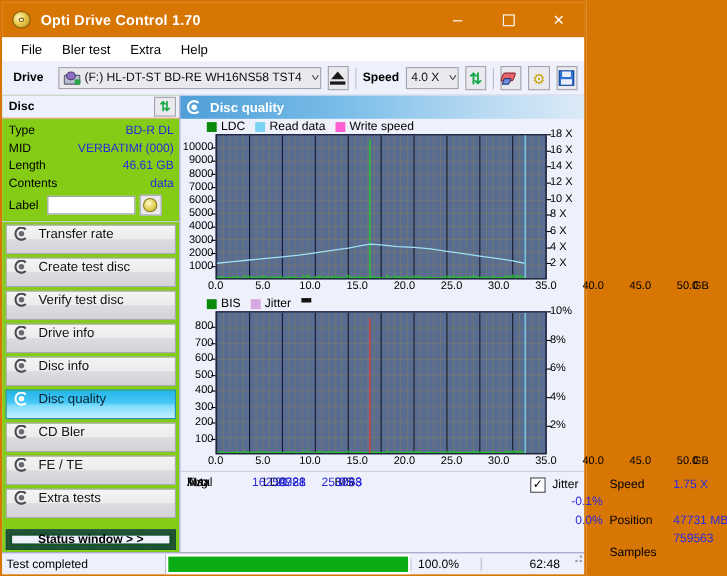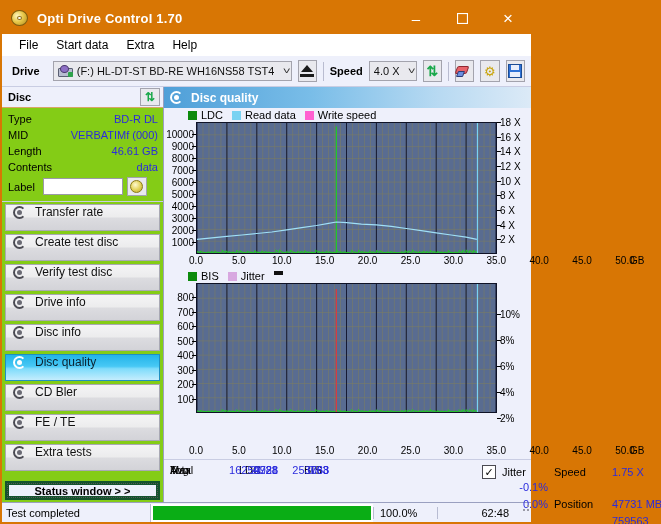--- a/index.html
+++ b/index.html
@@ -155,21 +155,21 @@
   }
   .nav-ico .r2 {
     position:absolute; left:5px; top:5px; width:5px; height:5px; border-radius:50%;
     background:#6a6a74;
   }
   .nav-item.active .nav-ico .r1 { border-color:#fff; border-right-color:transparent; }
   .nav-item.active .nav-ico .r2 { background:#fff; }
   .nav-spacer { flex:1; min-height:4px; }
   .status-btn-wrap { padding:3px 3px 2px 3px; }
   .status-btn {
-    height:19px; border:4px solid #14532d; background:#eef0fb;
+    height:19px; border:6px solid #14532d; background:#eef0fb;
     display:flex; align-items:center; justify-content:center; font-size:11px;
     font-weight:bold; outline:1px dotted #555; outline-offset:-3px;
   }
   
   .main { flex:1; min-width:0; display:flex; flex-direction:column;
           border-left:1px solid #9aa0c0; background:#eef0fb; }
   .main-hdr {
     height:21px; flex:none; display:flex; align-items:center; padding-left:5px;
     background:linear-gradient(to right,#4f9fd8 0%,#79bde8 40%,#b8daf2 75%,#dceaf7 100%);
     color:#fff;
@@ -262,21 +262,21 @@
         <svg width="11" height="11" viewBox="0 0 11 11">
           <rect x="0.5" y="0.5" width="10" height="10" fill="none" stroke="#fff" stroke-width="1.2"></rect>
         </svg>
       </div>
       <div class="win-btn close">×</div>
     </div>
   </div>
 
   <div class="menubar">
     <div class="menu-item">File</div>
-    <div class="menu-item">Start data</div>
+    <div class="menu-item">Bler test</div>
     <div class="menu-item">Extra</div>
     <div class="menu-item">Help</div>
   </div>
 
   <div class="toolbar">
     <div class="tb-label" style="margin-left:4px;width:44px">Drive</div>
     <div class="combo" id="drive-combo">
       <div class="drv-ico">
         <div class="body"></div>
           <div class="disk"></div>
@@ -681,21 +681,21 @@
                   <line x1="240" y1="0" x2="240" y2="130" stroke="#161a33" stroke-width="1.4"></line>
                   <line x1="280" y1="0" x2="280" y2="130" stroke="#161a33" stroke-width="1.4"></line>
                   <line x1="320" y1="0" x2="320" y2="130" stroke="#161a33" stroke-width="1.4"></line>
                   <line x1="360" y1="0" x2="360" y2="130" stroke="#161a33" stroke-width="1.4"></line>
                   <line x1="400" y1="0" x2="400" y2="130" stroke="#161a33" stroke-width="1.4"></line>
                   <path d="M0.0 130L0.0 128.7L4.8 130L4.8 128.5L9.6 130L9.6 129.4L14.4 130L14.4 129.2L19.2 130L19.2 128.8L24.0 130L24.0 128.6L28.8 130L28.8 129.5L33.6 130L33.6 127.8L38.4 130L38.4 128.4L43.2 130L43.2 128.8L48.0 130L48.0 129.1L52.8 130L52.8 128.0L57.6 130L57.6 128.3L62.4 130L62.4 129.5L67.2 130L67.2 128.6L72.0 130L72.0 129.2L76.8 130L76.8 128.3L81.6 130L81.6 129.3L86.4 130L86.4 128.5L91.2 130L91.2 128.7L96.0 130L96.0 129.3L100.8 130L100.8 129.6L105.6 130L105.6 127.7L110.4 130L110.4 127.7L115.2 130L115.2 129.4L120.0 130L120.0 128.8L124.8 130L124.8 127.7L129.6 130L129.6 129.3L134.4 130L134.4 128.8L139.2 130L139.2 128.5L144.0 130L144.0 128.3L148.8 130L148.8 129.1L153.6 130L153.6 129.3L158.4 130L158.4 127.6L163.2 130L163.2 128.7L168.0 130L168.0 129.2L172.8 130L172.8 128.5L177.6 130L177.6 129.0L182.4 130L182.4 129.4L187.2 130L187.2 128.1L192.0 130L192.0 128.9L196.8 130L196.8 128.9L201.6 130L201.6 129.5L206.4 130L206.4 127.7L211.2 130L211.2 129.2L216.0 130L216.0 127.8L220.8 130L220.8 128.7L225.6 130L225.6 129.2L230.4 130L230.4 128.4L235.2 130L235.2 128.8L240.0 130L240.0 128.1L244.8 130L244.8 128.3L249.6 130L249.6 129.4L254.4 130L254.4 129.2L259.2 130L259.2 128.7L264.0 130L264.0 129.5L268.8 130L268.8 129.6L273.6 130L273.6 128.8L278.4 130L278.4 128.3L283.2 130L283.2 128.3L288.0 130L288.0 127.7L292.8 130L292.8 129.0L297.6 130L297.6 128.8L302.4 130L302.4 128.6L307.2 130L307.2 128.8L312.0 130L312.0 127.9L316.8 130L316.8 128.7L321.6 130L321.6 128.8L326.4 130L326.4 129.1L331.2 130L331.2 129.2L336.0 130L336.0 128.1L340.8 130L340.8 129.4L345.6 130L345.6 129.1L350.4 130L350.4 128.1L355.2 130L355.2 127.9L360.0 130L360.0 127.7L364.8 130L364.8 127.7L369.6 130L369.6 127.9L374.4 130L374.4 128.1" stroke="#22cc22" stroke-width="1.1" fill="none" stroke-opacity="0.95"></path>
                   <line x1="186.4" y1="130" x2="186.4" y2="5.200000000000003" stroke="#e03a3a" stroke-width="1.6"></line>
                   <line x1="375.2" y1="0" x2="375.2" y2="130" stroke="#79d2f2" stroke-width="1.6"></line>
                 </svg>
             </div>
-            <div class="ylabels-r" id="c2-yr" style="height: 130px; margin-top: 31px;">
+            <div class="ylabels-r" id="c2-yr" style="height: 130px;">
                 <span style="top: 0px;">10%</span>
                 <i class="tick-r" style="top: 0px;"></i>
                 <span style="top: 26px;">8%</span>
                 <i class="tick-r" style="top: 26px;"></i>
                 <span style="top: 52px;">6%</span>
                 <i class="tick-r" style="top: 52px;"></i>
                 <span style="top: 78px;">4%</span>
                 <i class="tick-r" style="top: 78px;"></i>
                 <span style="top: 104px;">2%</span>
                 <i class="tick-r" style="top: 104px;"></i>

